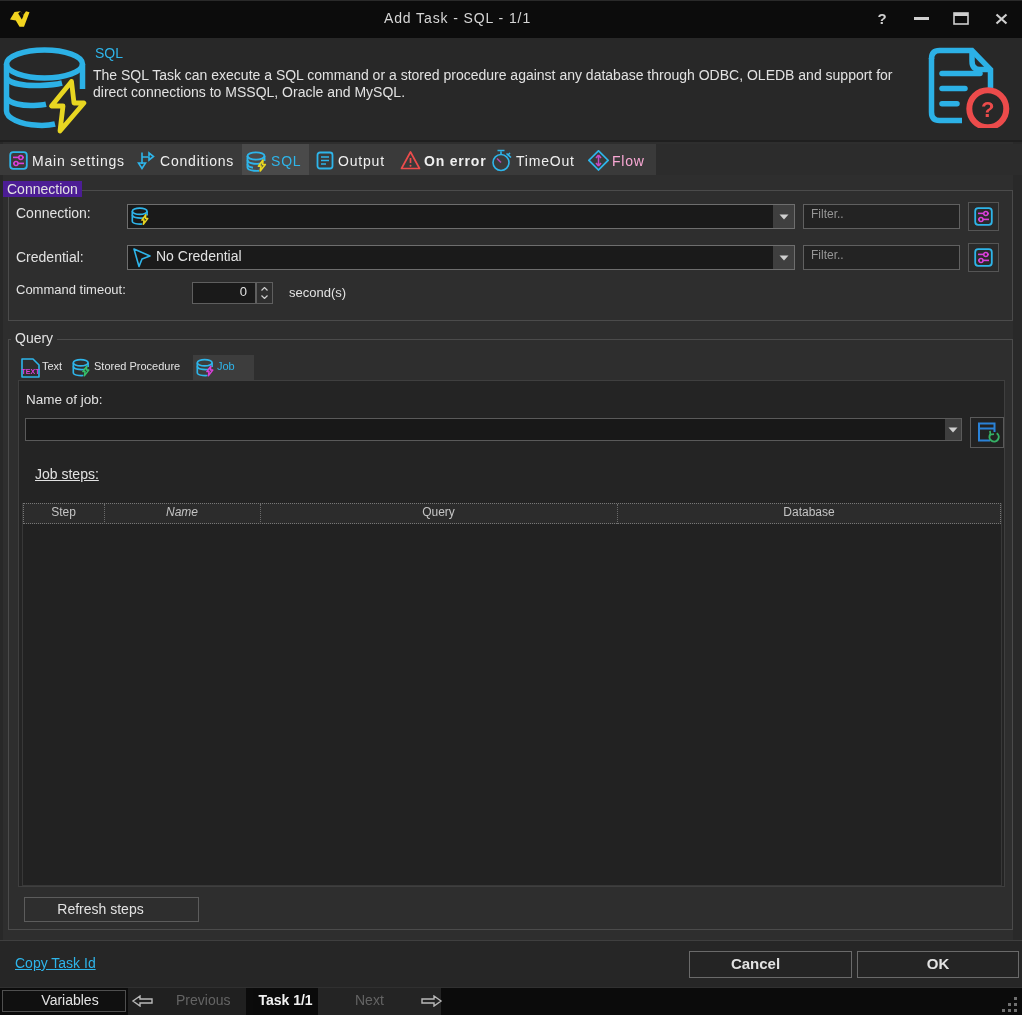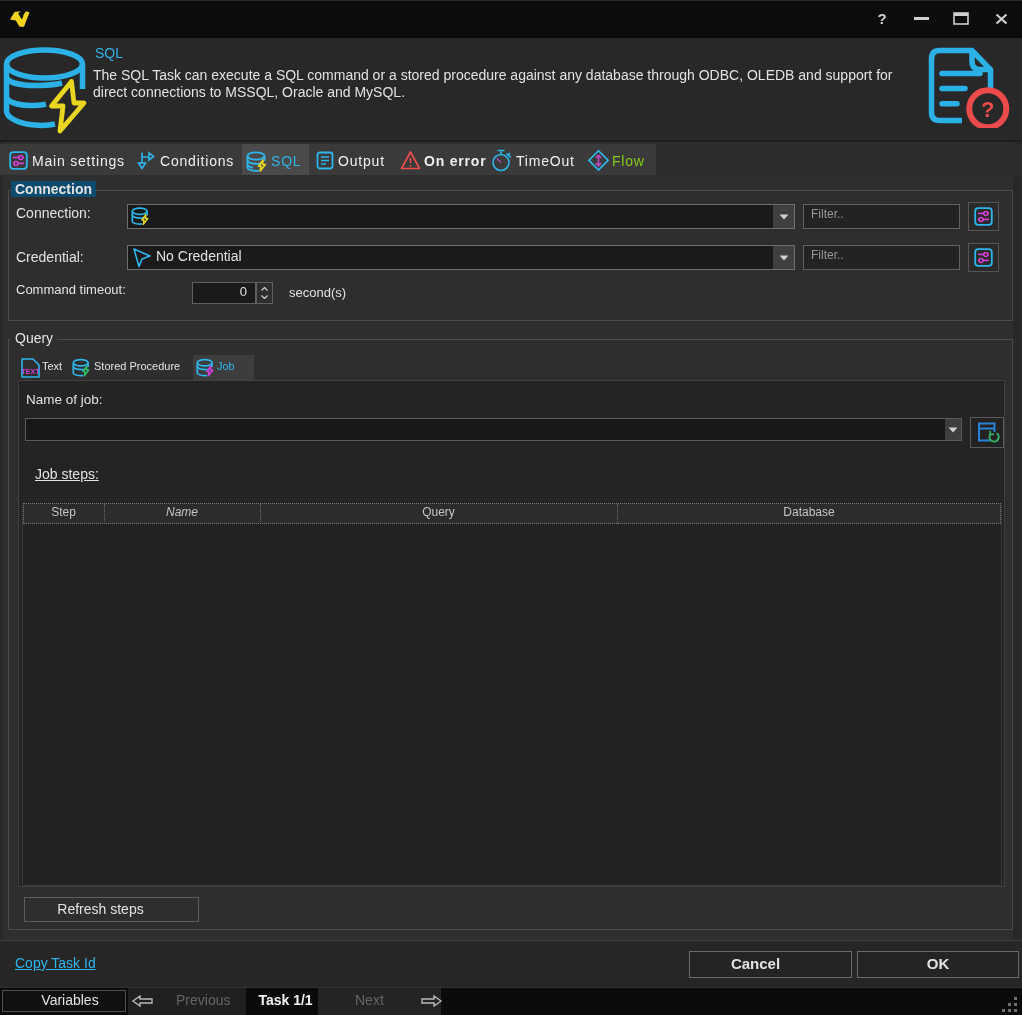--- a/index.html
+++ b/index.html
@@ -14,20 +14,21 @@
 <div id="win">
 
   <div class="abs" style="left:1013px;top:38px;width:9px;height:949px;background:#292929;"></div>
   <div class="abs" style="left:0;top:142px;width:3px;height:845px;background:#282828;"></div>
 
   <div class="abs" style="left:0;top:0;width:1022px;height:38px;background:#0c0c0c;border-top:1px solid #2a2a2a;"></div>
   <svg class="abs" style="left:9px;top:10px;" width="22" height="19" viewBox="0 0 22 19">
     <path d="M1 9.5 L5.5 2 L11.5 1.2 L14 5.5 L17 1.3 L20.5 2.2 L15 16.8 L10.5 16.8 L6.8 10.5 Z" fill="#f2d41f"></path>
     <path d="M11.5 1.2 L14.5 5.8 L12.8 9.5 L9.2 3.5 Z" fill="#0c0c0c"></path>
   </svg>
+  <div class="abs txt" style="left:0;top:10px;width:915px;text-align:center;color:#d6d6d6;letter-spacing:0.9px;">Add Task - SQL - 1/1</div>
   <div class="abs" style="left:869px;top:10px;width:26px;height:20px;color:#d0d0d0;font-size:15px;font-weight:bold;text-align:center;">?</div>
   <div class="abs" style="left:914px;top:17px;width:15px;height:3px;background:#cfcfcf;"></div>
   <svg class="abs" style="left:953px;top:12px;" width="16" height="13" viewBox="0 0 16 13">
     <rect x="1" y="1" width="14" height="11" fill="none" stroke="#cfcfcf" stroke-width="1.6"></rect>
     <rect x="1" y="1" width="14" height="3" fill="#cfcfcf"></rect>
   </svg>
   <svg class="abs" style="left:995px;top:13px;" width="13" height="12" viewBox="0 0 13 12">
     <path d="M1.5 1.5 L11.5 10.5 M11.5 1.5 L1.5 10.5" stroke="#cfcfcf" stroke-width="2.2"></path>
   </svg>
 
@@ -113,24 +114,24 @@
       <path d="M16.5 6.5 L19 4 M15.5 4.5 L20 8.5"></path>
     </g>
     <line x1="10" y1="13.5" x2="6" y2="9.5" stroke="#b04ab0" stroke-width="1.6"></line>
   </svg>
   <div class="abs txt" style="left:516px;top:153px;font-size:14px;letter-spacing:0.8px;color:#efefef;">TimeOut</div>
 
   <svg class="abs" style="left:588px;top:150px;" width="21" height="21" viewBox="0 0 21 21">
     <rect x="3.6" y="3.6" width="13.6" height="13.6" fill="none" stroke="#2eb5ea" stroke-width="1.7" transform="rotate(45 10.5 10.5)"></rect>
     <path d="M10.5 5.5 L10.5 15.5 M10.5 5 L8 8 M10.5 5 L13 8 M10.5 16 L8 13 M10.5 16 L13 13" stroke="#c44ac4" stroke-width="1.5" fill="none"></path>
   </svg>
-  <div class="abs txt" style="left:612px;top:153px;font-size:14px;letter-spacing:0.8px;color:#84cc16;">Flow</div>
+  <div class="abs txt" style="left:612px;top:153px;font-size:14px;letter-spacing:0.8px;color:#f9a8d4;">Flow</div>
 
   <div class="abs" style="left:8px;top:190px;width:1005px;height:131px;border:1px solid #4b4b4b;"></div>
-  <div class="abs txt" style="left:11px;top:181px;background:#0c4a6e;padding:0 4px;font-weight:bold;">Connection</div>
+  <div class="abs txt" style="left:3px;top:181px;background:#4c1d95;padding:0 4px;">Connection</div>
 
   <div class="abs txt" style="left:16px;top:205px;">Connection:</div>
   <div class="abs" style="left:127px;top:204px;width:668px;height:25px;background:#1a1a1a;border:1px solid #6e6e6e;"></div>
   <svg class="abs" style="left:131px;top:206px;" width="20" height="20" viewBox="0 0 23 21">
     <g stroke="#2eb5ea" stroke-width="1.9" fill="none">
       <ellipse cx="10" cy="5" rx="8.5" ry="3.6"></ellipse>
       <path d="M1.5 5 L1.5 16.5 Q1.5 19 8 19.7 Q11 20 13 19.7"></path>
       <path d="M1.5 9 Q1.5 12 8 12.7 Q12 13.1 15 12.5"></path>
       <path d="M18.5 5 L18.5 10"></path>
     </g>

